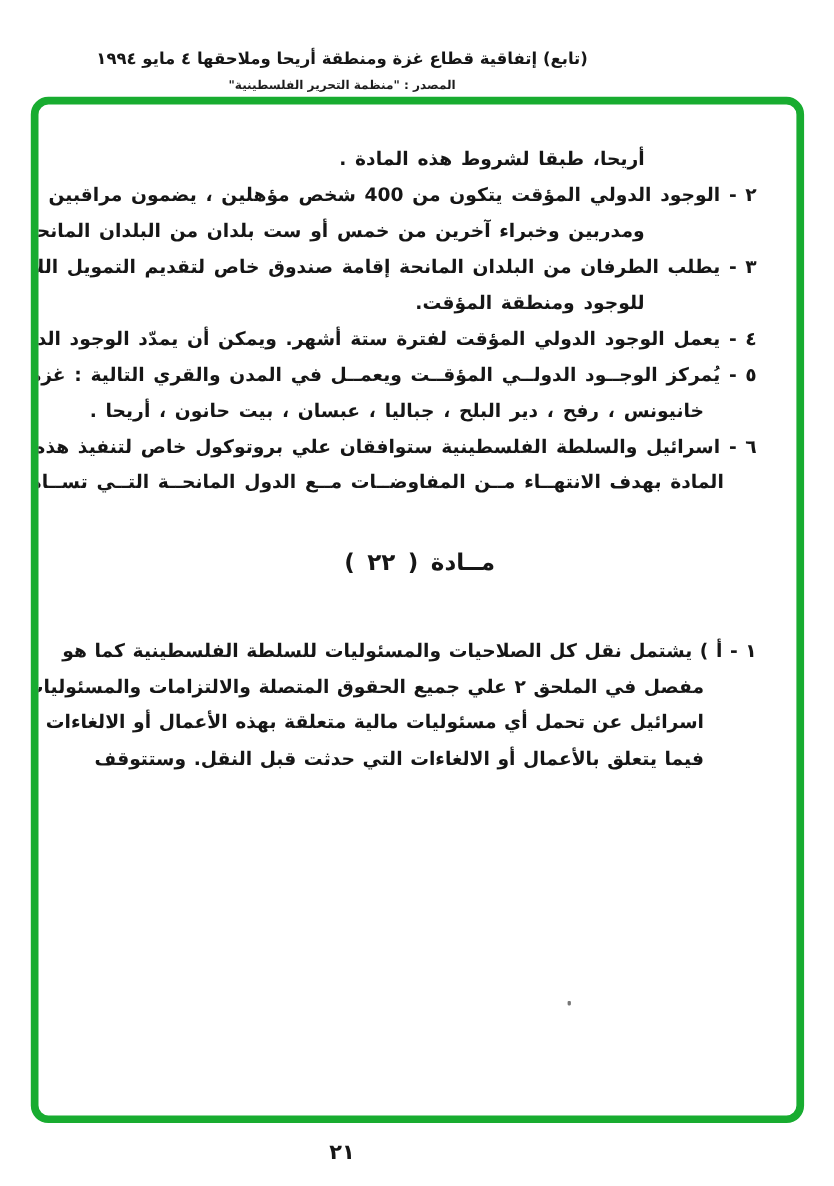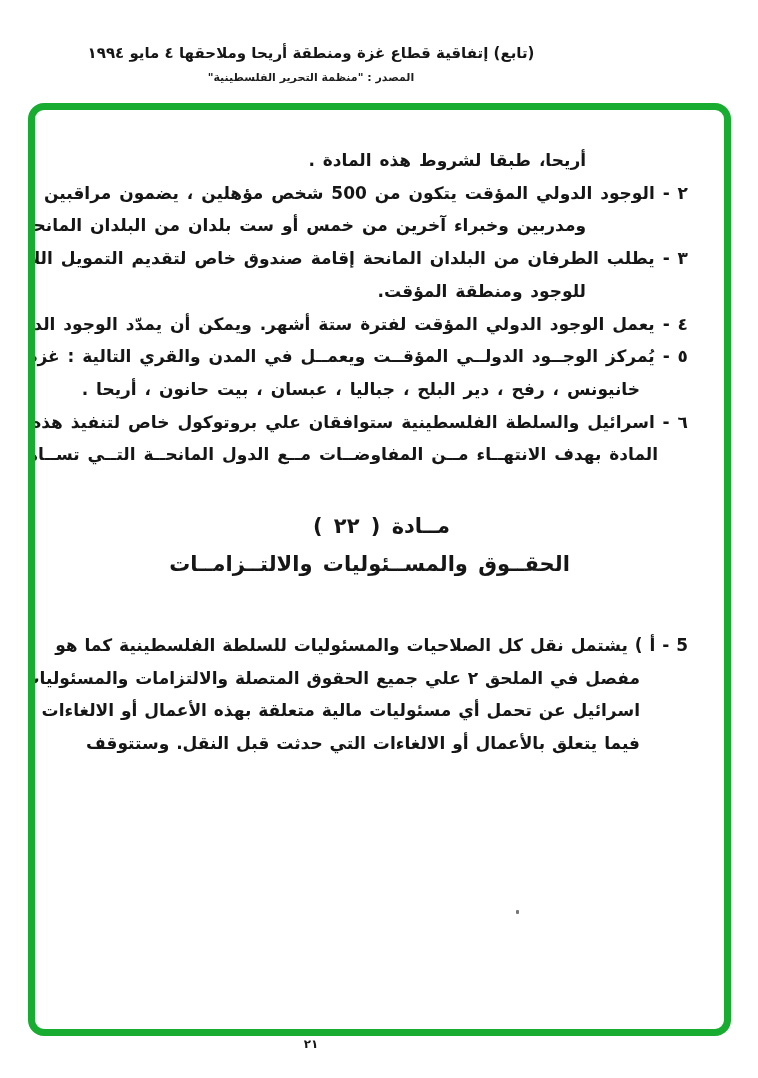--- a/index.html
+++ b/index.html
@@ -16,21 +16,21 @@
   
   .hdr {
     position: absolute; top: 44px; left: 0; width: 100%;
     text-align: center; direction: rtl;
   }
   .hdr-title { font-size: 15px; line-height: 19px; letter-spacing: 0; }
   .hdr-source { font-size: 11px; line-height: 14px; margin-top: 8px; color: #1d1d1d; }
 
   
   .frame {
-    position: absolute; left: 28px; top: 103px;
+    position: absolute; left: 28px; top: 88px;
     width: 703px; height: 933px;
     border: 7px solid var(--green, #18ac30);
     border-radius: 16px;
     background: #fff;
     overflow: hidden;
   }
 
   
   .content {
     direction: rtl;
@@ -57,56 +57,55 @@
 
   
   .speck {
     position: absolute; left: 516px; top: 910px;
     width: 3px; height: 4px; background: #777; border-radius: 1px;
   }
 
   
   .page-number {
     position: absolute; top: 1037px; left: 0; width: 100%;
-    text-align: center; font-size: 12px; direction: rtl;
+    text-align: center; font-size: 19px; direction: rtl;
   }
 </style>
 </head>
 <body>
 
 <div class="page">
 
   <div class="hdr">
     <div class="hdr-title">(تابع) إتفاقية قطاع غزة ومنطقة أريحا وملاحقها ٤ مايو ١٩٩٤</div>
     <div class="hdr-source">المصدر :  "منظمة التحرير الفلسطينية"</div>
   </div>
 
   <div class="frame">
     <div class="content">
 
       <div>
           <div class="line ind-lg">أريحا، طبقا لشروط هذه المادة .</div>
-          <div class="line ind-none">٢ - الوجود الدولي المؤقت يتكون من 500 شخص مؤهلين ،  يضمون مراقبين</div>
+          <div class="line ind-none">٢ - الوجود الدولي المؤقت يتكون من 400 شخص مؤهلين ،  يضمون مراقبين</div>
           <div class="line ind-lg">ومدربين وخبراء آخرين من خمس أو ست بلدان من البلدان المانحة.</div>
           <div class="line ind-none">٣ - يطلب الطرفان من البلدان المانحة إقامة صندوق خاص لتقديم التمويل اللازم</div>
           <div class="line ind-lg">للوجود ومنطقة المؤقت.</div>
           <div class="line ind-none">٤ - يعمل الوجود الدولي المؤقت لفترة ستة أشهر. ويمكن أن يمدّد الوجود الدولي</div>
           <div class="line ind-none">٥ -  يُمركز الوجــود الدولــي المؤقــت ويعمــل في المدن والقري التالية  :  غزة ،</div>
           <div class="line ind-md">خانيونس ، رفح ،  دير البلح ، جباليا ، عبسان ،  بيت حانون ،  أريحا .</div>
           <div class="line ind-none">٦ - اسرائيل والسلطة الفلسطينية ستوافقان علي بروتوكول خاص لتنفيذ هذه</div>
           <div class="line ind-sm">المادة بهدف الانتهــاء مــن المفاوضــات مــع الدول المانحــة التــي تســاهم</div>
         </div>
 
       <div class="heading">
         <div class="h1">مــادة  ( ٢٢ )</div>
-        <div class="h2">الحقــوق والمســئوليات والالتــزامــات</div>
       </div>
 
       <div class="para-block">
-          <div class="line ind-none">5 - أ ) يشتمل نقل كل الصلاحيات والمسئوليات للسلطة الفلسطينية كما هو</div>
+          <div class="line ind-none">١ - أ ) يشتمل نقل كل الصلاحيات والمسئوليات للسلطة الفلسطينية كما هو</div>
           <div class="line ind-md">مفصل في الملحق ٢ علي جميع الحقوق المتصلة والالتزامات والمسئوليات</div>
           <div class="line ind-md">اسرائيل عن تحمل أي مسئوليات مالية متعلقة بهذه الأعمال أو الالغاءات</div>
           <div class="line ind-md">فيما يتعلق بالأعمال أو الالغاءات التي حدثت قبل النقل. وستتوقف</div>
         </div>
 
     </div>
   </div>
 
   <div class="speck"></div>
 

